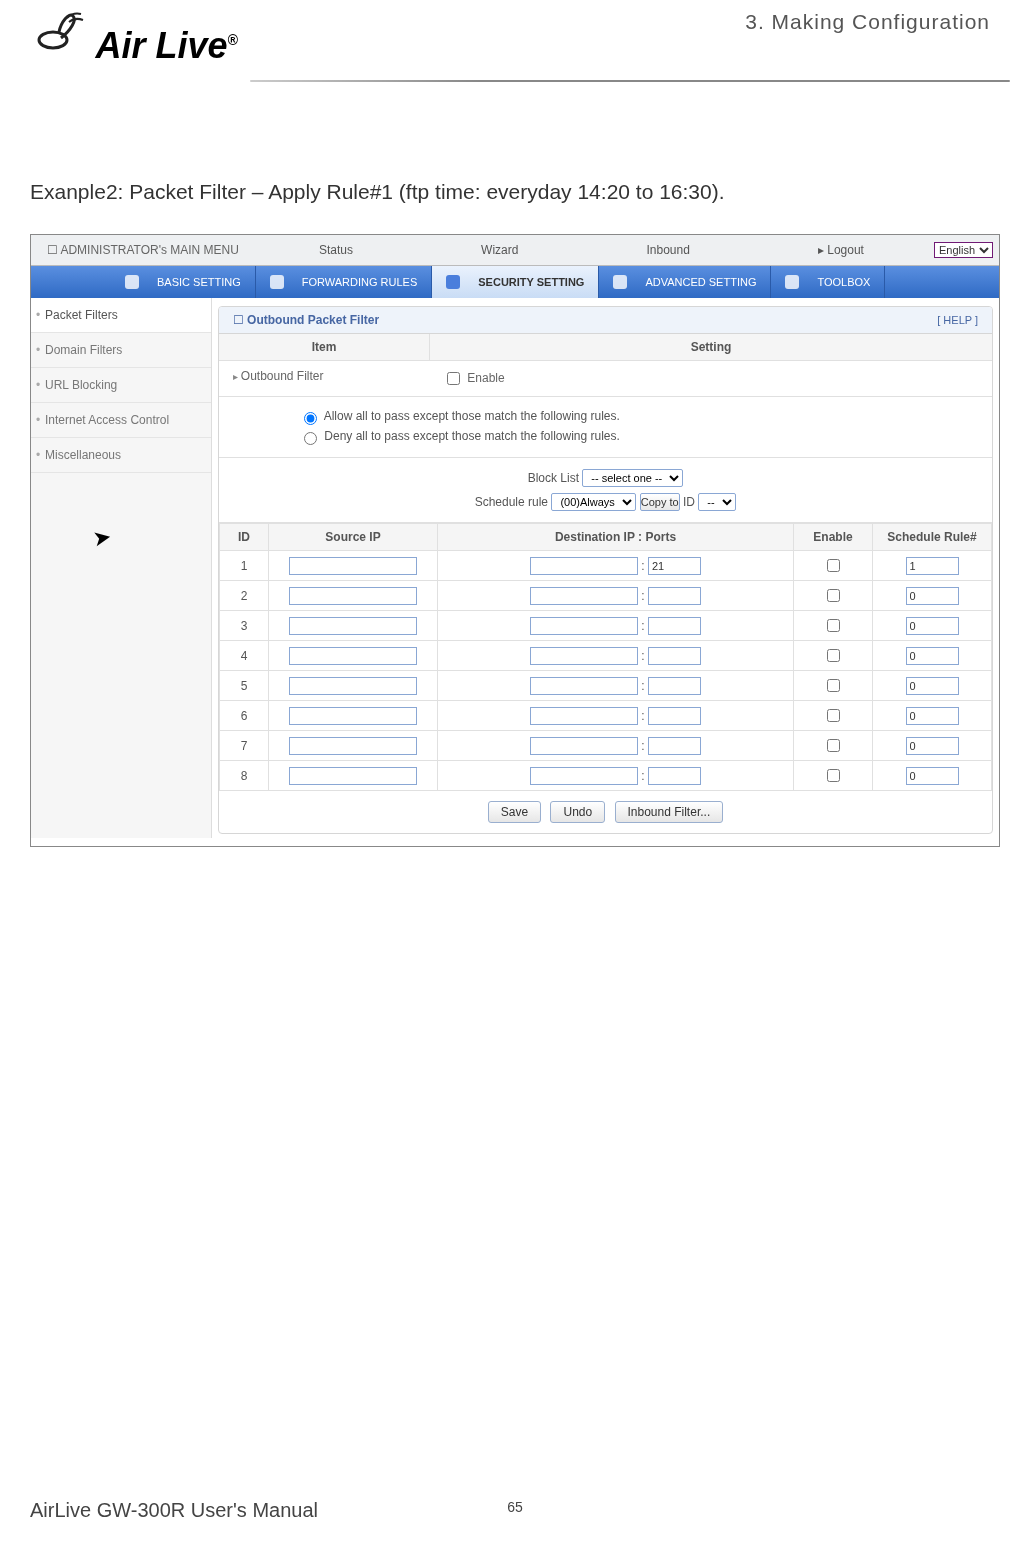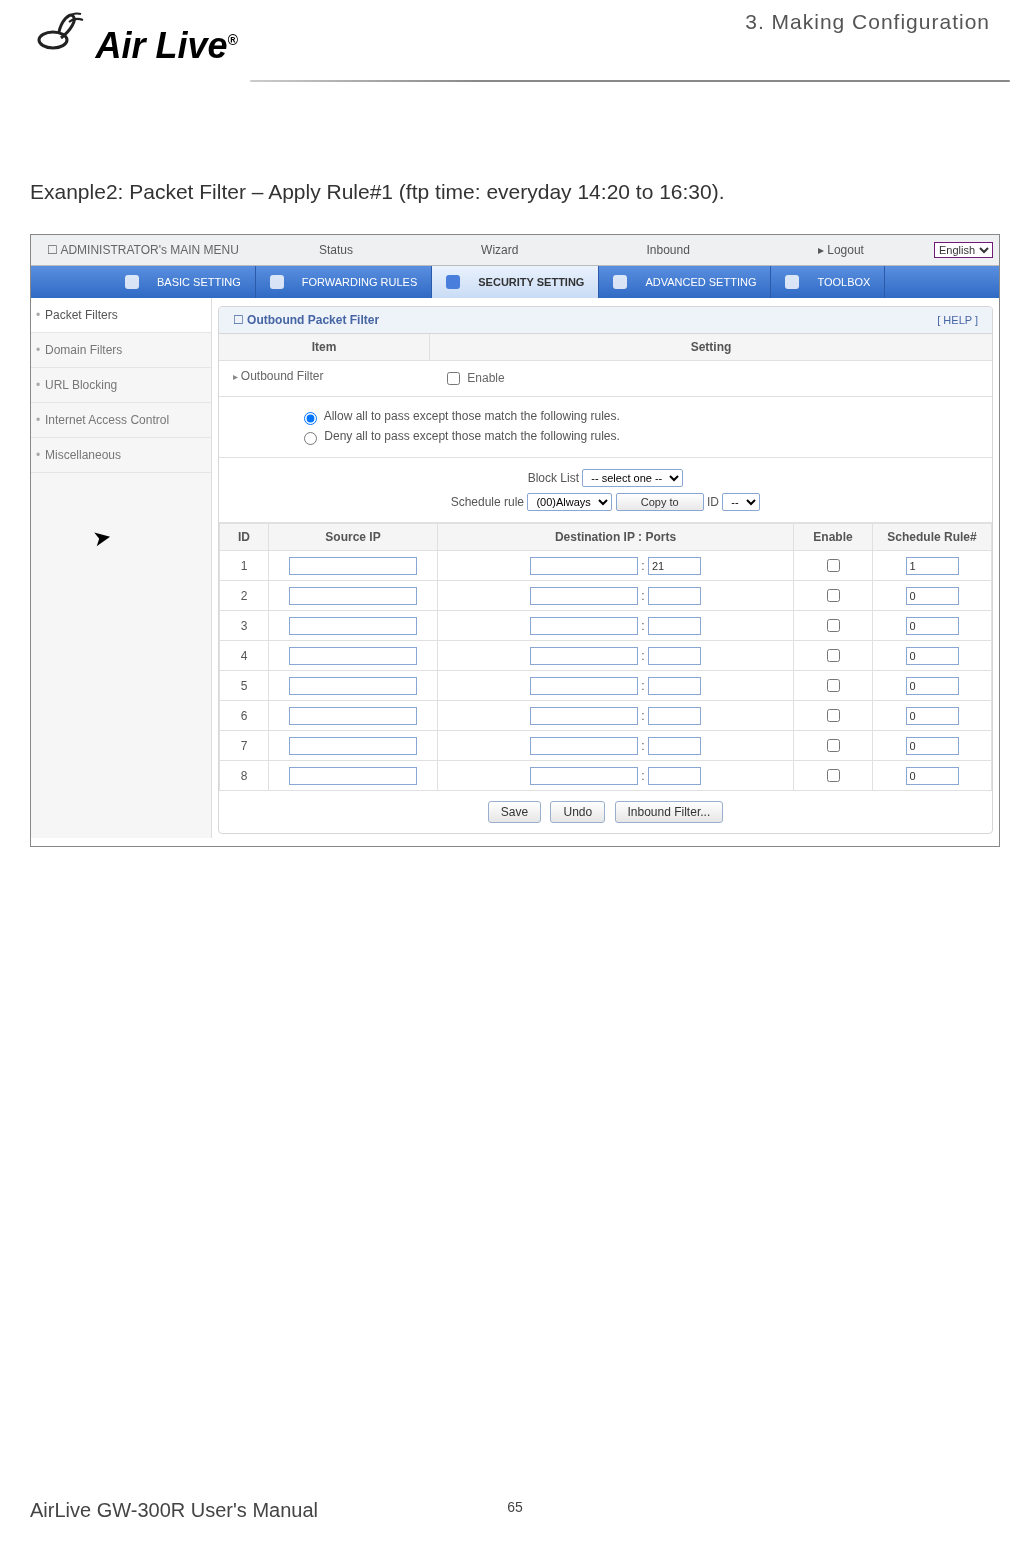--- a/index.html
+++ b/index.html
@@ -201,21 +201,21 @@
   .row-block .line { padding: 3px 0; }
   .row-block select, .row-block button {
     font-size: 11px;
     border: 1px solid #8aa7d4;
     background: #fff;
     border-radius: 2px;
     padding: 1px 4px;
   }
   .row-block button {
     background: linear-gradient(#fff,#e8e8e8);
-    padding: 2px 24px;
+    padding: 2px 0;
     color: #333;
   }
   table.rules {
     width: 100%;
     border-collapse: collapse;
     font-size: 12px;
     color: #555;
   }
   table.rules th {
     background: #f5f5f5;

